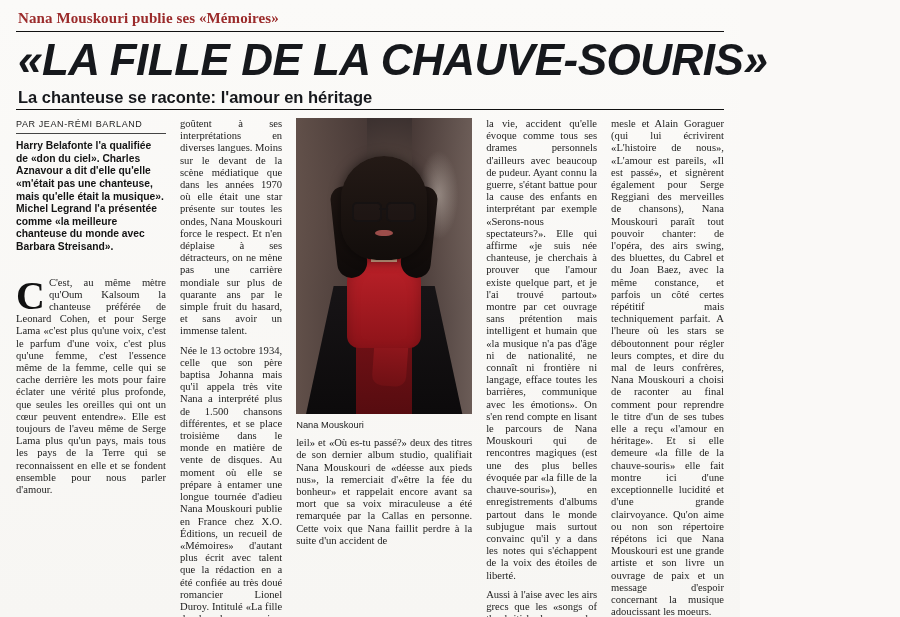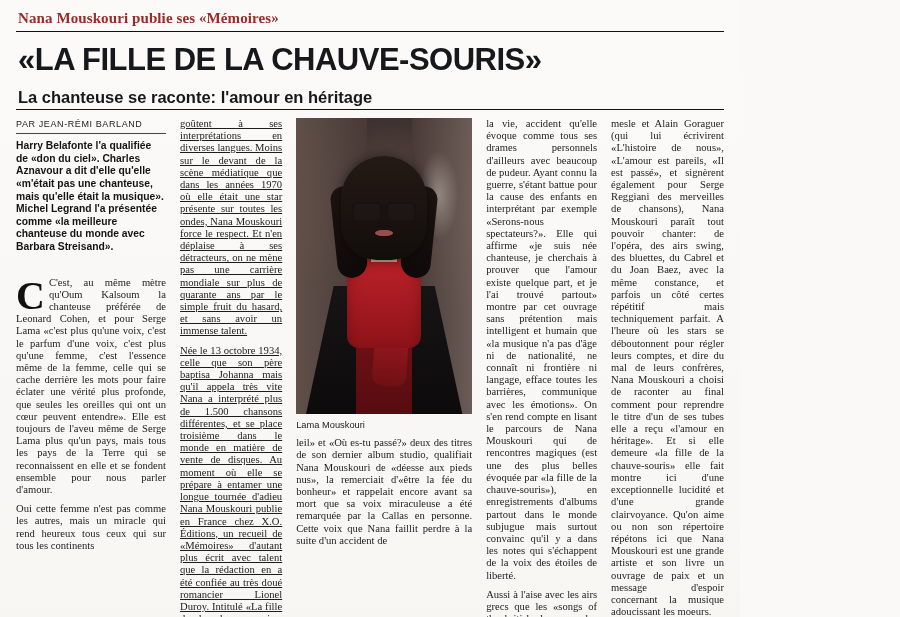--- a/index.html
+++ b/index.html
@@ -25,26 +25,27 @@
     letter-spacing:0.1px;
     margin:0 0 4px 2px;
   }
   .rule-top{
     border-top:1px solid #111;
     margin:0 0 2px 0;
   }
   .headline{
     font-family:"Liberation Sans", sans-serif;
     font-weight:bold;
-    font-size:31px;
+    font-size:44px;
     line-height:48px;
     letter-spacing:-0.5px;
     color:#16181c;
     margin:4px 0 2px 2px;
     white-space:nowrap;
+    font-style:italic;
   }
   .subhead{
     font-family:"Liberation Sans", sans-serif;
     font-weight:bold;
     font-size:16.5px;
     color:#16181c;
     margin:4px 0 0 2px;
   }
   .rule-mid{
     border-top:1px solid #111;
@@ -69,21 +70,21 @@
   .col{
     width:160px;
     font-size:10.6px;
     line-height:12.2px;
     text-align:justify;
     hyphens:auto;
     color:#1c1c1c;
   }
   .col p{margin:0 0 7px 0;}
   .col.c1{width:152px;}
-  .col.c2{width:152px;text-decoration:underline;}
+  .col.c2{width:152px;}
   .col.c3{width:176px;}
   .col.c4{width:165px;}
   .col.c5{width:168px;}
   .standfirst{
     font-family:"Liberation Sans", sans-serif;
     font-weight:bold;
     font-size:10.3px;
     line-height:12.6px;
     text-align:left;
     color:#141414;
@@ -228,21 +229,20 @@
   <div class="rule-mid"></div>
 
   <div class="columns">
 
     <div class="col c1">
       <div class="byline">PAR JEAN-RÉMI BARLAND</div>
       <div class="standfirst">Harry Belafonte l'a qualifiée de «don du ciel». Charles Aznavour a dit d'elle qu'elle «m'était pas une chanteuse, mais qu'elle était la musique». Michel Legrand l'a présentée comme «la meilleure chanteuse du monde avec Barbara Streisand».</div>
       <p class="dropcap-p">
         <span class="dropcap">C</span><span>C'est, au même mètre qu'Oum Kalsoum la chanteuse préférée de Leonard Cohen, et pour Serge Lama «c'est plus qu'une voix, c'est le parfum d'une voix, c'est plus qu'une femme, c'est l'essence même de la femme, celle qui se cache derrière les mots pour faire éclater une vérité plus profonde, que seules les oreilles qui ont un cœur peuvent entendre». Elle est toujours de l'aveu même de Serge Lama plus qu'un pays, mais tous les pays de la Terre qui se reconnaissent en elle et se fondent ensemble pour nous parler d'amour.</span>
       </p>
-      <p>Oui cette femme n'est pas comme les autres, mais un miracle qui rend heureux tous ceux qui sur tous les continents</p>
     </div>
 
     <div class="col c2">
       <p>goûtent à ses interprétations en diverses langues. Moins sur le devant de la scène médiatique que dans les années 1970 où elle était une star présente sur toutes les ondes, Nana Mouskouri force le respect. Et n'en déplaise à ses détracteurs, on ne mène pas une carrière mondiale sur plus de quarante ans par le simple fruit du hasard, et sans avoir un immense talent.</p>
       <p>Née le 13 octobre 1934, celle que son père baptisa Johanna mais qu'il appela très vite Nana a interprété plus de 1.500 chansons différentes, et se place troisième dans le monde en matière de vente de disques. Au moment où elle se prépare à entamer une longue tournée d'adieu Nana Mouskouri publie en France chez X.O. Éditions, un recueil de «Mémoires» d'autant plus écrit avec talent que la rédaction en a été confiée au très doué romancier Lionel Duroy. Intitulé «La fille de la chauve-souris», notons d'abord que l'ouvrage est dédié à Jean-Claude Brialy. L'auteur qui fut un de ses amis intimes et qui lui a écrit «Fille du so-</p>
     </div>
 
     <div class="col c3">
       <div class="photo-block">
         <div class="photo">
@@ -259,21 +259,21 @@
           <div class="hair-right"></div>
           <div class="face"></div>
           <div class="hair"></div>
           <div class="glasses">
             <div class="lens l"></div>
             <div class="bridge"></div>
             <div class="lens r"></div>
           </div>
           <div class="lips"></div>
         </div>
-        <div class="caption">Lama Mouskouri</div>
+        <div class="caption">Nana Mouskouri</div>
       </div>
       <p>leil» et «Où es-tu passé?» deux des titres de son dernier album studio, qualifiait Nana Mouskouri de «déesse aux pieds nus», la remerciait d'«être la fée du bonheur» et rappelait encore avant sa mort que sa voix miraculeuse a été remarquée par la Callas en personne. Cette voix que Nana faillit perdre à la suite d'un accident de</p>
     </div>
 
     <div class="col c4">
       <p>la vie, accident qu'elle évoque comme tous ses drames personnels d'ailleurs avec beaucoup de pudeur. Ayant connu la guerre, s'étant battue pour la cause des enfants en interprétant par exemple «Serons-nous spectateurs?». Elle qui affirme «je suis née chanteuse, je cherchais à prouver que l'amour existe quelque part, et je l'ai trouvé partout» montre par cet ouvrage sans prétention mais intelligent et humain que «la musique n'a pas d'âge ni de nationalité, ne connaît ni frontière ni langage, efface toutes les barrières, communique avec les émotions». On s'en rend compte en lisant le parcours de Nana Mouskouri qui de rencontres magiques (est une des plus belles évoquée par «la fille de la chauve-souris»), en enregistrements d'albums partout dans le monde subjugue mais surtout convainc qu'il y a dans les notes qui s'échappent de la voix des étoiles de liberté.</p>
       <p>Aussi à l'aise avec les airs grecs que les «songs of the british deux» ou les magnifiques refrains de Claude Le-</p>
     </div>
 
     <div class="col c5">

